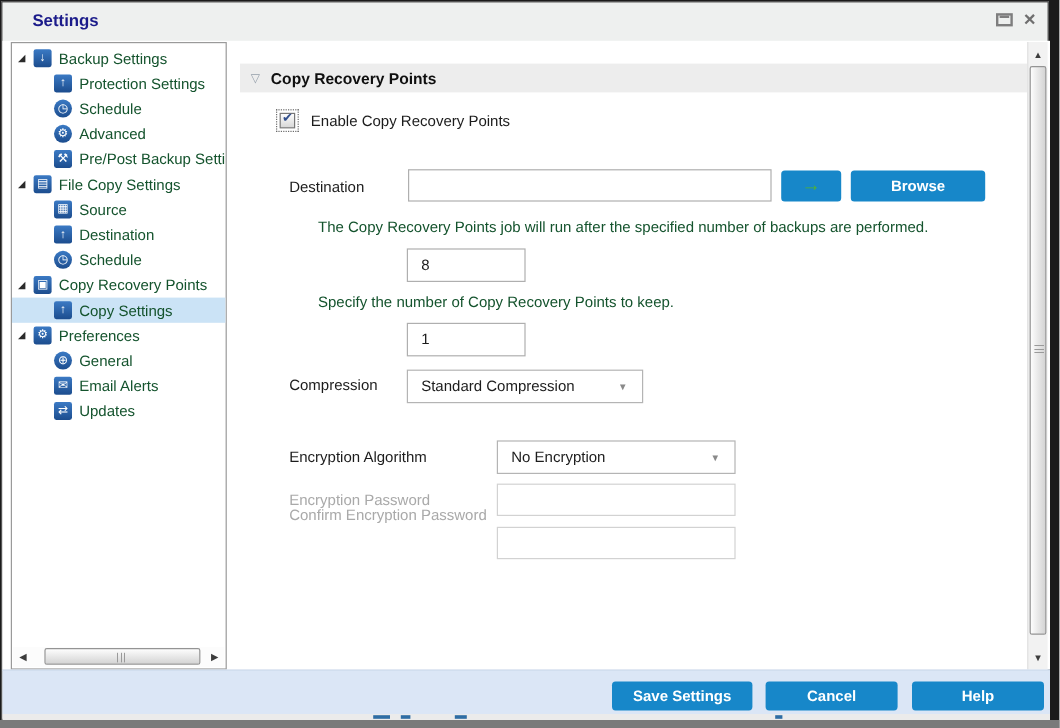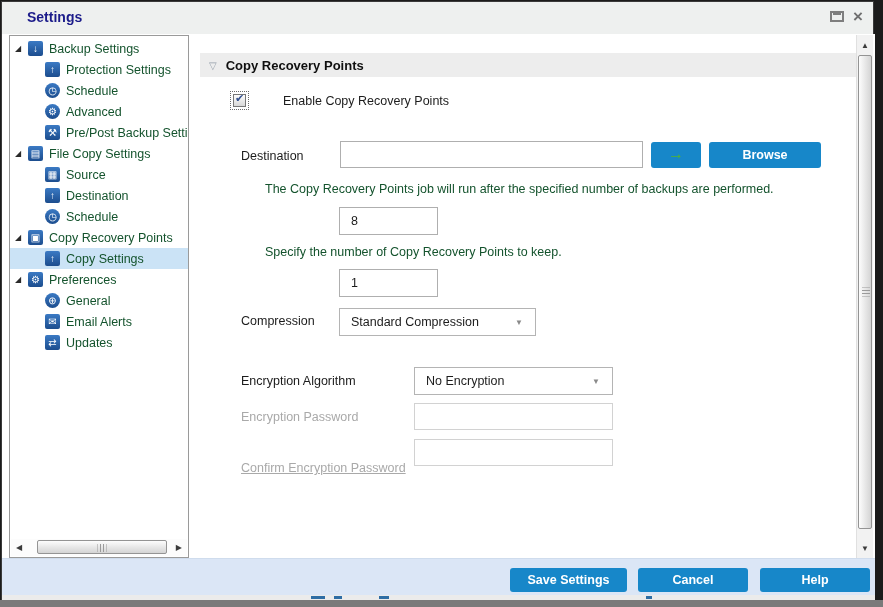--- a/index.html
+++ b/index.html
@@ -51,21 +51,21 @@
            background:repeating-linear-gradient(#9a9a9a 0 1px,transparent 1px 3px); }
 
   
   .section-header { position:absolute; left:198px; top:51px; width:658px; height:24px; background:#ededed; display:flex; align-items:center; }
   .collapse-tri { font-size:10px; color:#96a0ab; margin:0 9px 0 9px; }
   .section-title { font-size:13px; font-weight:bold; color:#0f0f0f; }
 
   .chk-wrap { position:absolute; left:228px; top:89px; width:19px; height:19px; border:1px dotted #6b6b6b; padding:2px; }
   .chk-box { width:13px; height:13px; border:1px solid #777; background:linear-gradient(#fdfdfd,#d8d8d8); position:relative; }
   .chk-mark { position:absolute; left:1px; top:-3px; font-size:11px; color:#33508e; }
-  .chk-label { position:absolute; left:257px; top:92px; font-size:12.5px; color:#1c1c1c;margin-left:24px; }
+  .chk-label { position:absolute; left:257px; top:92px; font-size:12.5px; color:#1c1c1c; }
 
   .flabel { position:absolute; font-size:12.5px; color:#1c1c1c; white-space:nowrap; }
   .flabel.disabled { color:#a9a9a9; }
   .finfo { position:absolute; font-size:12.5px; color:#14532d; white-space:nowrap;margin-left:24px; }
 
   .txt { position:absolute; border:1px solid #afafaf; background:#fff; font-family:"Liberation Sans",sans-serif;
          font-size:12.5px; color:#1c1c1c; padding:0 0 0 11px; }
   .txt.disabled { border-color:#d2d2d2; }
 
   .dd { position:absolute; border:1px solid #b4b4b4; background:#fff; display:flex; align-items:center; }
@@ -207,21 +207,21 @@
 
     <span class="flabel" style="left:239px; top:372px;">Encryption Algorithm</span>
     <div class="dd" style="left:412px; top:365px; width:199px; height:28px;gap:30px;">
       <span class="dd-text">No Encryption</span>
       <span class="dd-arrow">▼</span>
     </div>
 
     <span class="flabel disabled" style="left:239px; top:408px;">Encryption Password</span>
     <input class="txt disabled" style="left: 412px; top: 401px; width: 199px; height: 27px;" disabled="" value="">
 
-    <span class="flabel disabled" style="left:239px; top:459px;text-decoration:underline;">Confirm Encryption Password</span>
+    <span class="flabel disabled" style="left:239px; top:420px;">Confirm Encryption Password</span>
     <input class="txt disabled" style="left: 412px; top: 437px; width: 199px; height: 27px;" disabled="" value="">
 
     <div class="vscroll">
       <span class="vup">▲</span>
       <div class="vthumb">
           <div class="vgrip"></div>
         </div>
       <span class="vdown">▼</span>
     </div>
 

